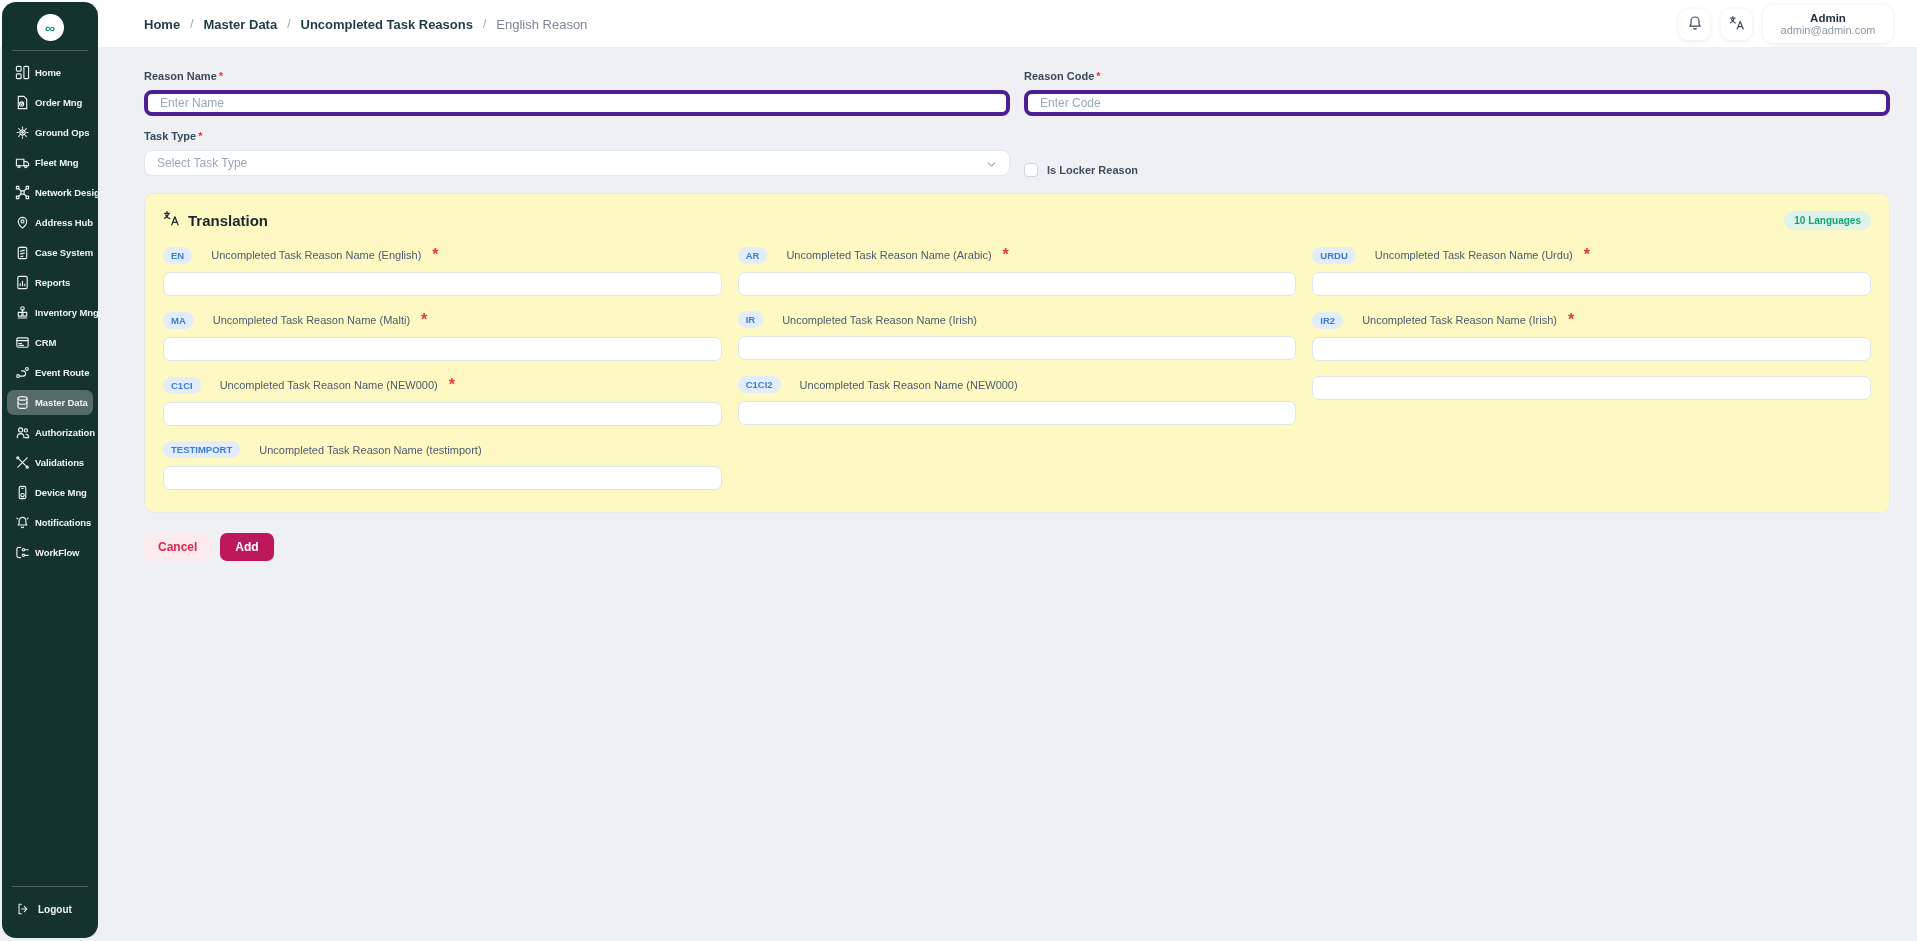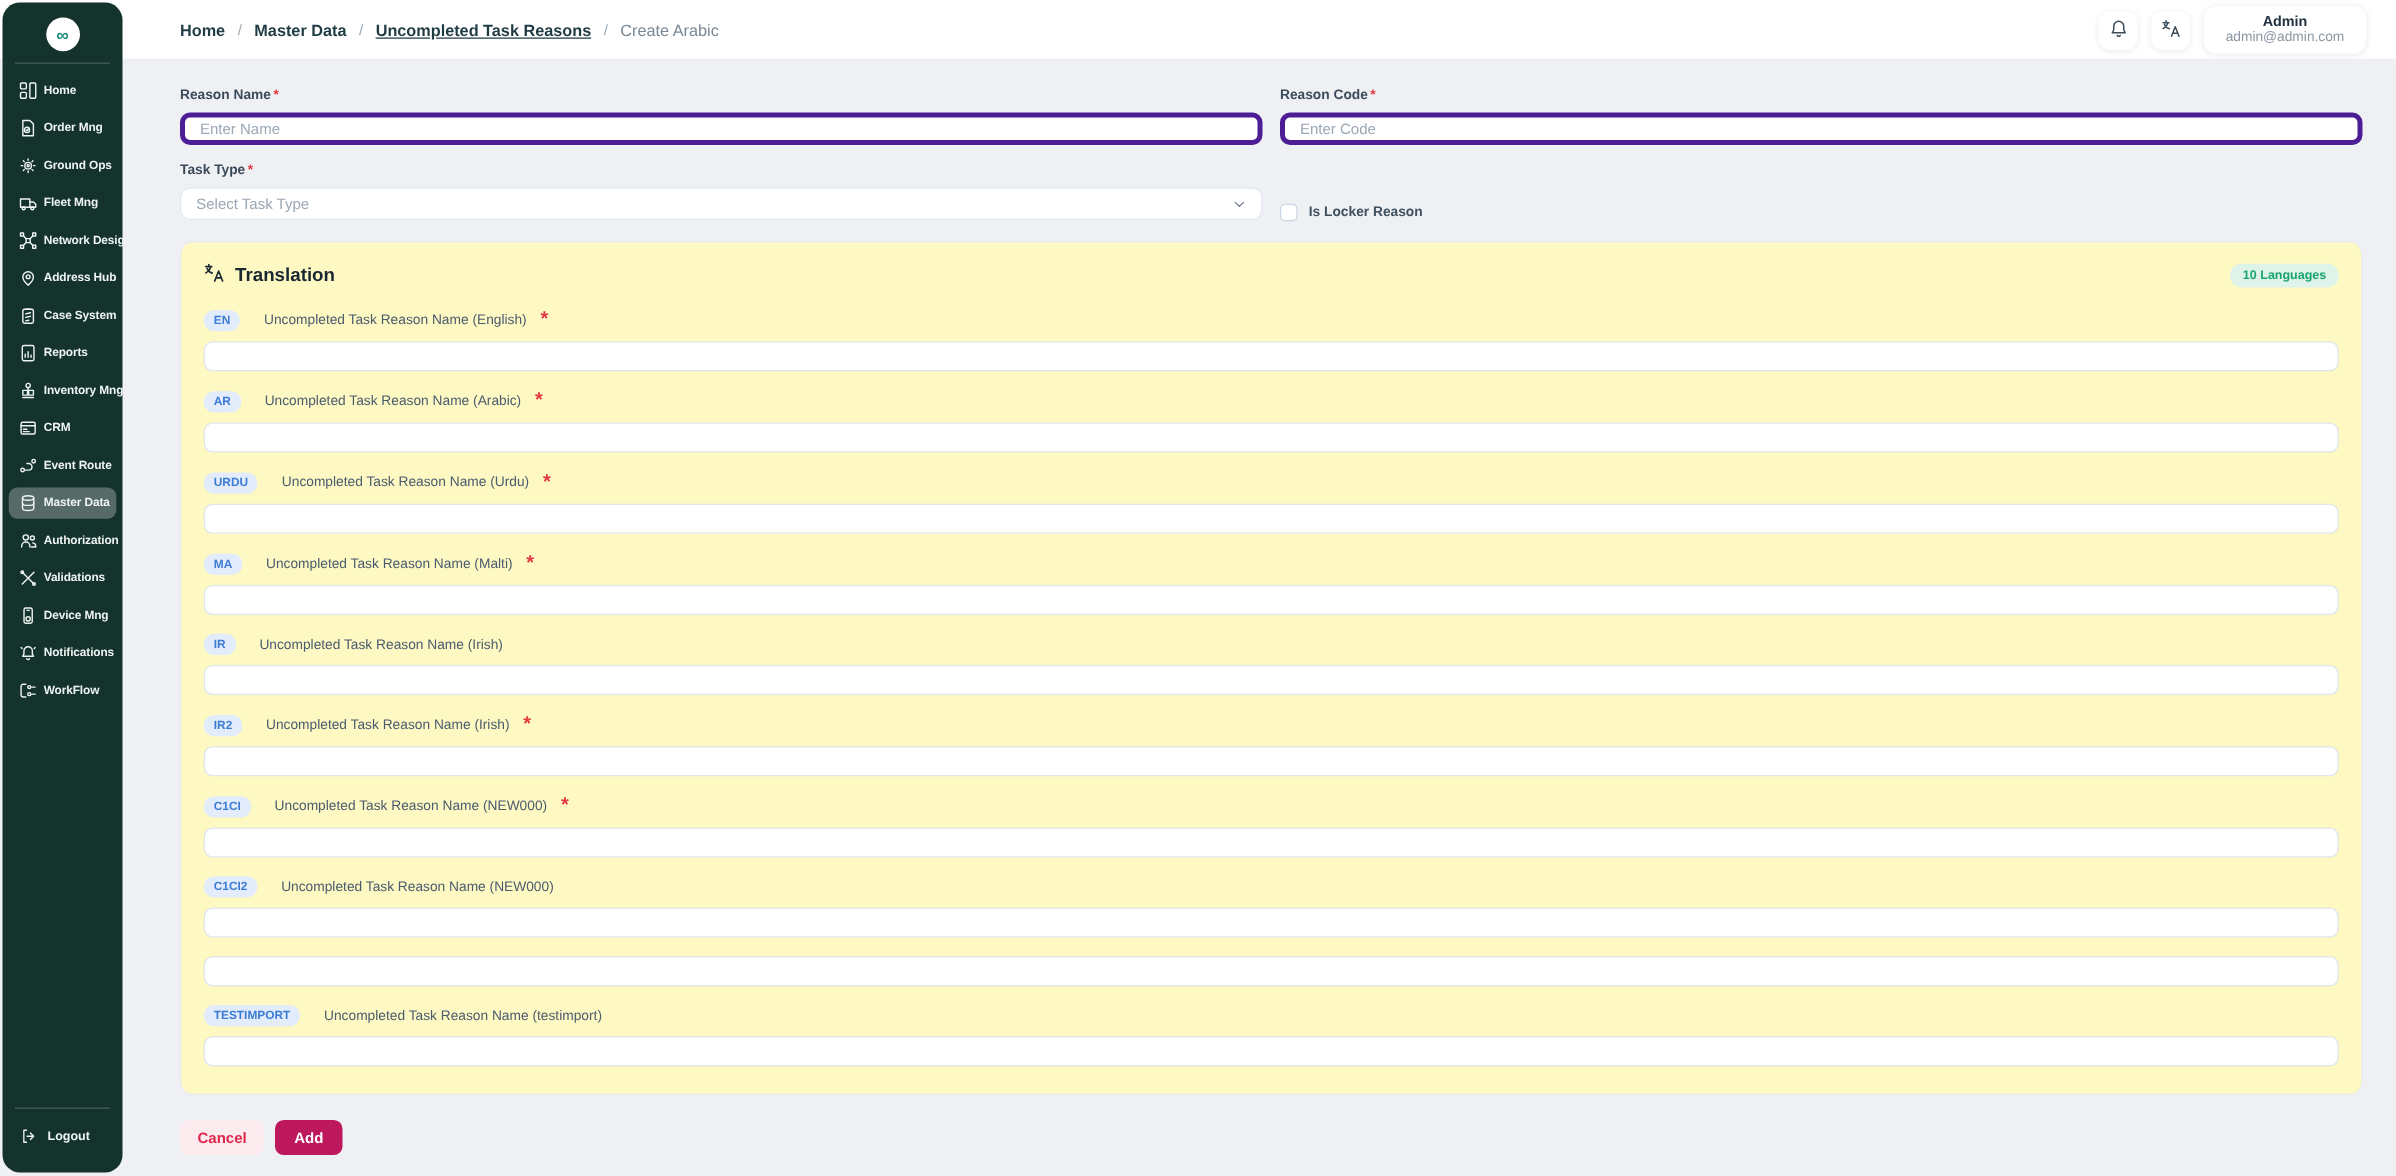--- a/index.html
+++ b/index.html
@@ -13,21 +13,21 @@
   
   .header {
     position:absolute; left:0; top:0; width:1917px; height:48px;
     background:#ffffff; border-bottom:1px solid #eef0f3;
   }
   .breadcrumb {
     position:absolute; left:144px; top:0; height:48px;
     display:flex; align-items:center; gap:10px; font-size:13px;
   }
   .crumb { color:#1f3b44; font-weight:700; text-decoration:none; cursor:pointer; }
-  .crumb.underline { text-decoration:underline; }
+  .crumb.underline { }
   .crumb.current { color:#7b8794; font-weight:400; cursor:default; }
   .crumb-sep { color:#9aa7b2; font-size:12px; }
   .header-right {
     position:absolute; right:24px; top:0; height:48px;
     display:flex; align-items:center; gap:11px;
   }
   .icon-btn {
     width:31px; height:31px; background:#fff; border:none; border-radius:9px;
     box-shadow:0 1px 5px rgba(30,50,70,0.10);
     display:flex; align-items:center; justify-content:center;
@@ -98,21 +98,21 @@
     margin-top:16px; background:#fef9c3; border:1px solid #e7eaef; border-radius:10px;
     padding:16px 18px 22px;
   }
   .card-head { display:flex; justify-content:space-between; align-items:center; margin-bottom:16px; }
   .card-title { display:flex; align-items:center; gap:8px; font-size:15px; font-weight:700; color:#1b2733; }
   .card-title svg { width:17px; height:17px; color:#1b2733; }
   .lang-count {
     background:#def3e9; color:#18a472; font-size:10px; font-weight:700;
     padding:4px 10px; border-radius:10px;
   }
-  .trans-grid { display:grid; grid-template-columns:1fr; column-gap:16px; row-gap:15px; }
+  .trans-grid { display:grid; grid-template-columns:1fr 1fr 1fr; column-gap:16px; row-gap:15px; }
   .t-label { display:flex; align-items:center; gap:9px; margin-bottom:8px; }
   .t-badge {
     background:#e2ecfa; color:#3d7cd4; font-size:9.5px; font-weight:700;
     padding:3px 8px; border-radius:9px; white-space:nowrap;
   }
   .t-name { font-size:11px; color:#4a5b6e;margin-left:10px; }
   .t-input {
     width:100%; height:24px; border:1px solid #dfe5ec; border-radius:7px; background:#fff;
     padding:0 10px; font-size:12px; color:#334155; outline:none; font-family:inherit;
   }
@@ -126,21 +126,21 @@
 <body>
 
 <div class="header">
   <nav class="breadcrumb">
       <span class="crumb">Home</span>
       <span class="crumb-sep">/</span>
       <span class="crumb">Master Data</span>
       <span class="crumb-sep">/</span>
       <span class="crumb underline">Uncompleted Task Reasons</span>
       <span class="crumb-sep">/</span>
-      <span class="crumb current">Create Arabic</span>
+      <span class="crumb current">English Reason</span>
     </nav>
   <div class="header-right">
     <button class="icon-btn">
       <span>
         <svg class="ln" viewBox="0 0 16 16">
             <path d="M8 2a4 4 0 0 1 4 4v3l1.2 2.2H2.8L4 9V6a4 4 0 0 1 4-4z"></path>
             <path d="M6.8 13.3a1.3 1.3 0 0 0 2.4 0"></path>
           </svg>
       </span>
     </button>

